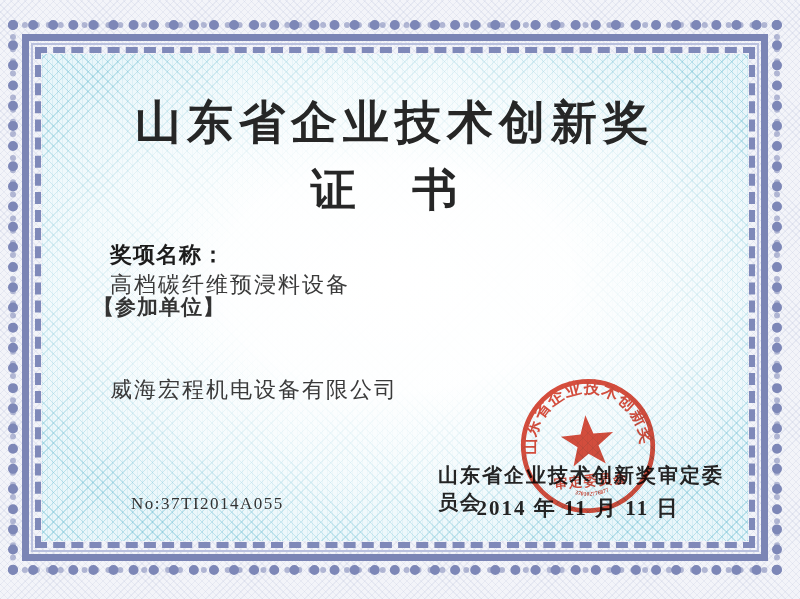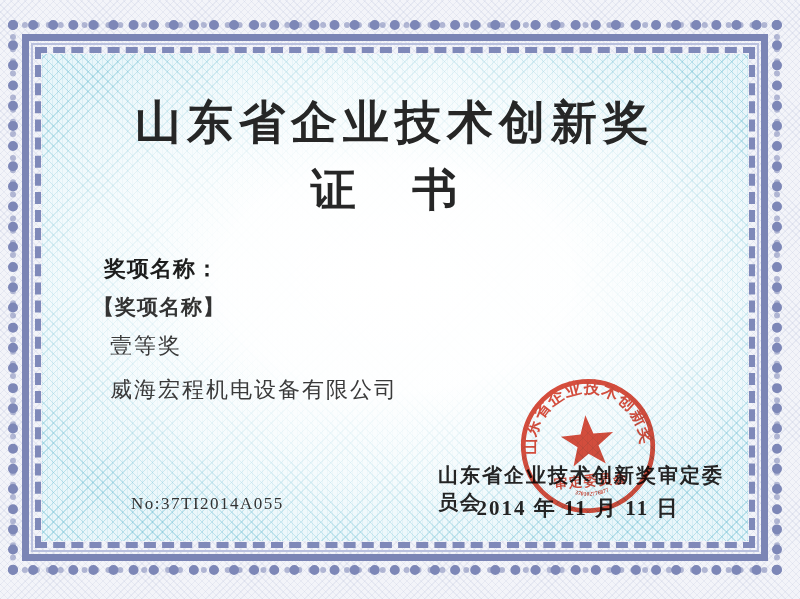--- a/index.html
+++ b/index.html
@@ -41,21 +41,21 @@
   }
   .subtitle {
     position:absolute; left:4px; width:774px; top:160px;
     text-align:center; font-size:45px; font-weight:900; color:#262626;
     letter-spacing:14px; word-spacing:16px;
   }
   .field-row { position:absolute; left:104px; display:flex; align-items:baseline; white-space:nowrap; }
   .field-label { font-size:22px; font-weight:800; color:#1c1c1c; letter-spacing:1px; }
   .field-value { font-size:22px; font-weight:500; color:#3a3a3a; letter-spacing:2px;
                  font-family:"Liberation Serif", serif; margin-left:6px; }
-  .row-award       { top:254px;flex-direction:column; }
+  .row-award       { top:240px;flex-direction:column; }
   .row-note        { top:293px; left:93px; font-size:21px; font-weight:700; color:#333;
                      font-family:"Liberation Serif", serif; letter-spacing:1px; position:absolute; }
   .row-grade       { top:331px; }
   .row-participant { top:375px; }
 
   .serial {
     position:absolute; left:112px; top:494px;
     font-size:17px; color:#333; letter-spacing:1.5px;
     font-family:"Liberation Serif", serif; font-weight:400;margin-left:19px;
   }
@@ -90,26 +90,26 @@
     <div class="band2"></div>
     <div class="teeth"></div>
     <div class="inner"></div>
   </div>
 
   <div class="title">山东省企业技术创新奖</div>
   <div class="subtitle">证 书</div>
 
   <div class="field-row row-award">
     <span class="field-label">奖项名称：</span>
+    <span class="field-value">高档碳纤维预浸料设备</span>
   </div>
 
-  <div class="row-note">【奖项名称】</div>
+  <div class="row-note">【参加单位】</div>
 
   <div class="field-row row-grade">
-    <span class="field-value">壹等奖</span>
   </div>
 
   <div class="field-row row-participant">
     <span class="field-value">威海宏程机电设备有限公司</span>
   </div>
 
   <div class="serial">No:37TI2014A055</div>
 
   <div class="issuer">山东省企业技术创新奖审定委员会</div>
   <div class="date">2014 年 11 月 11 日</div>

